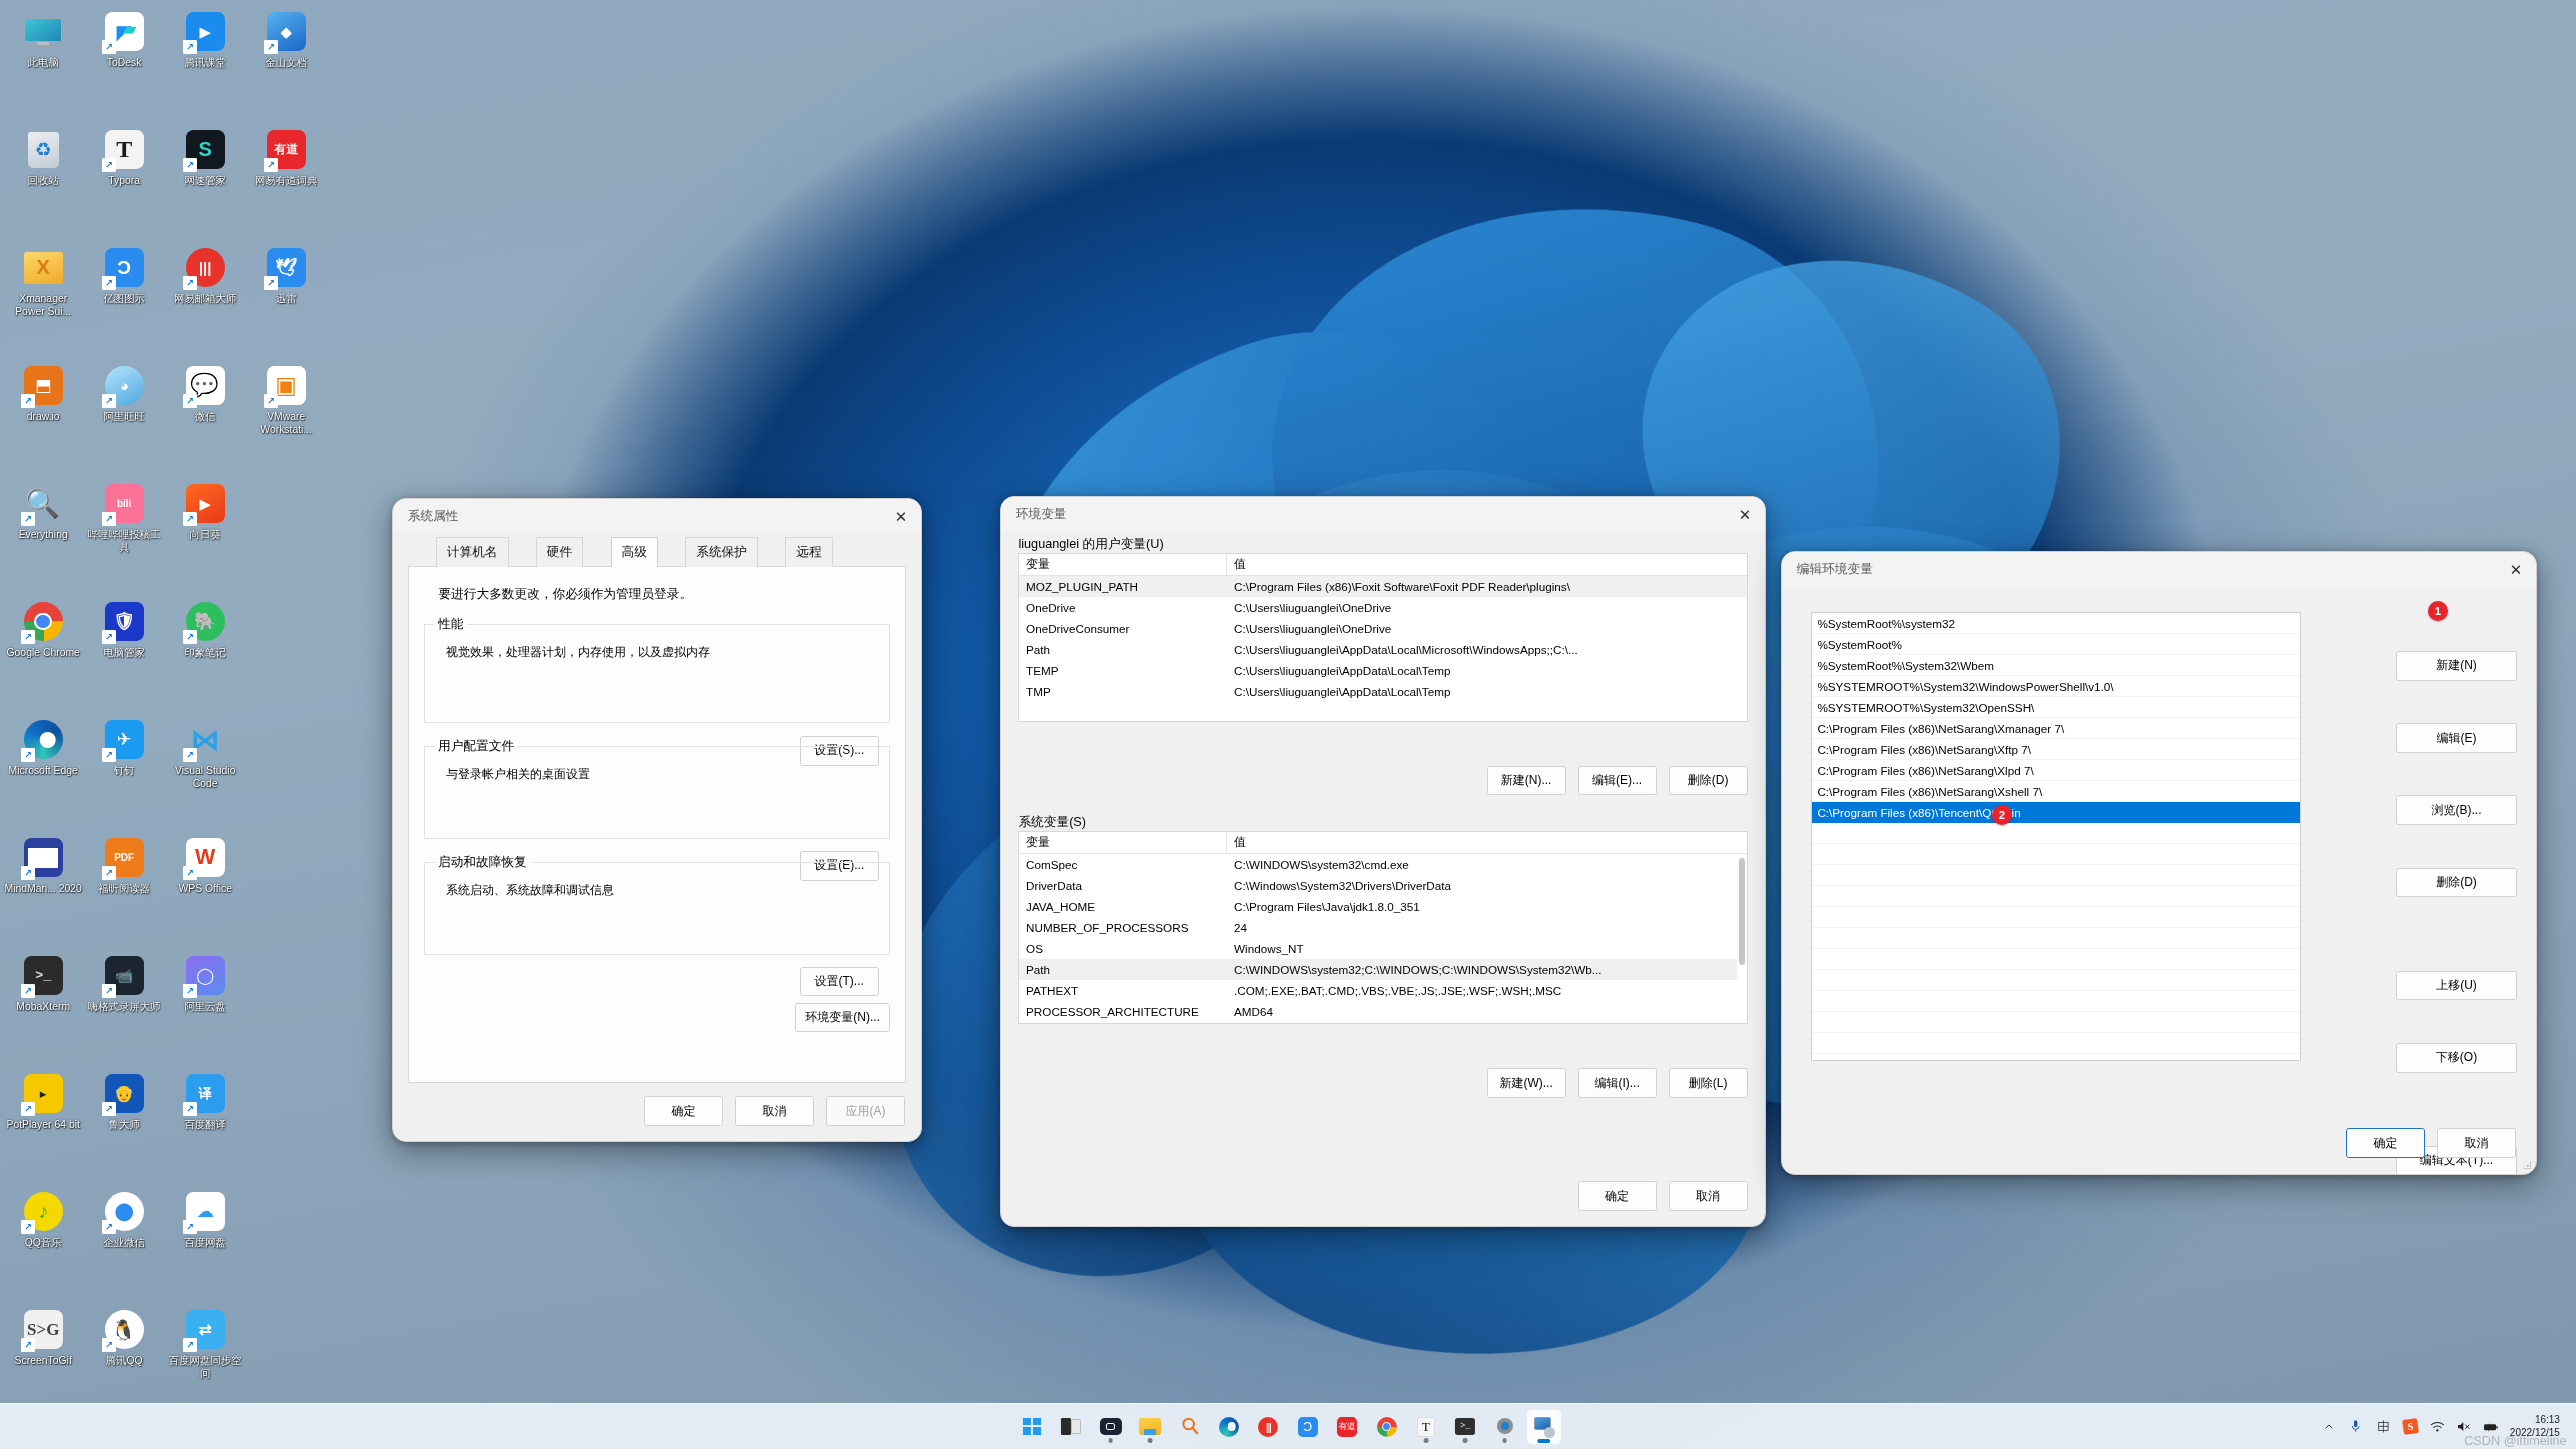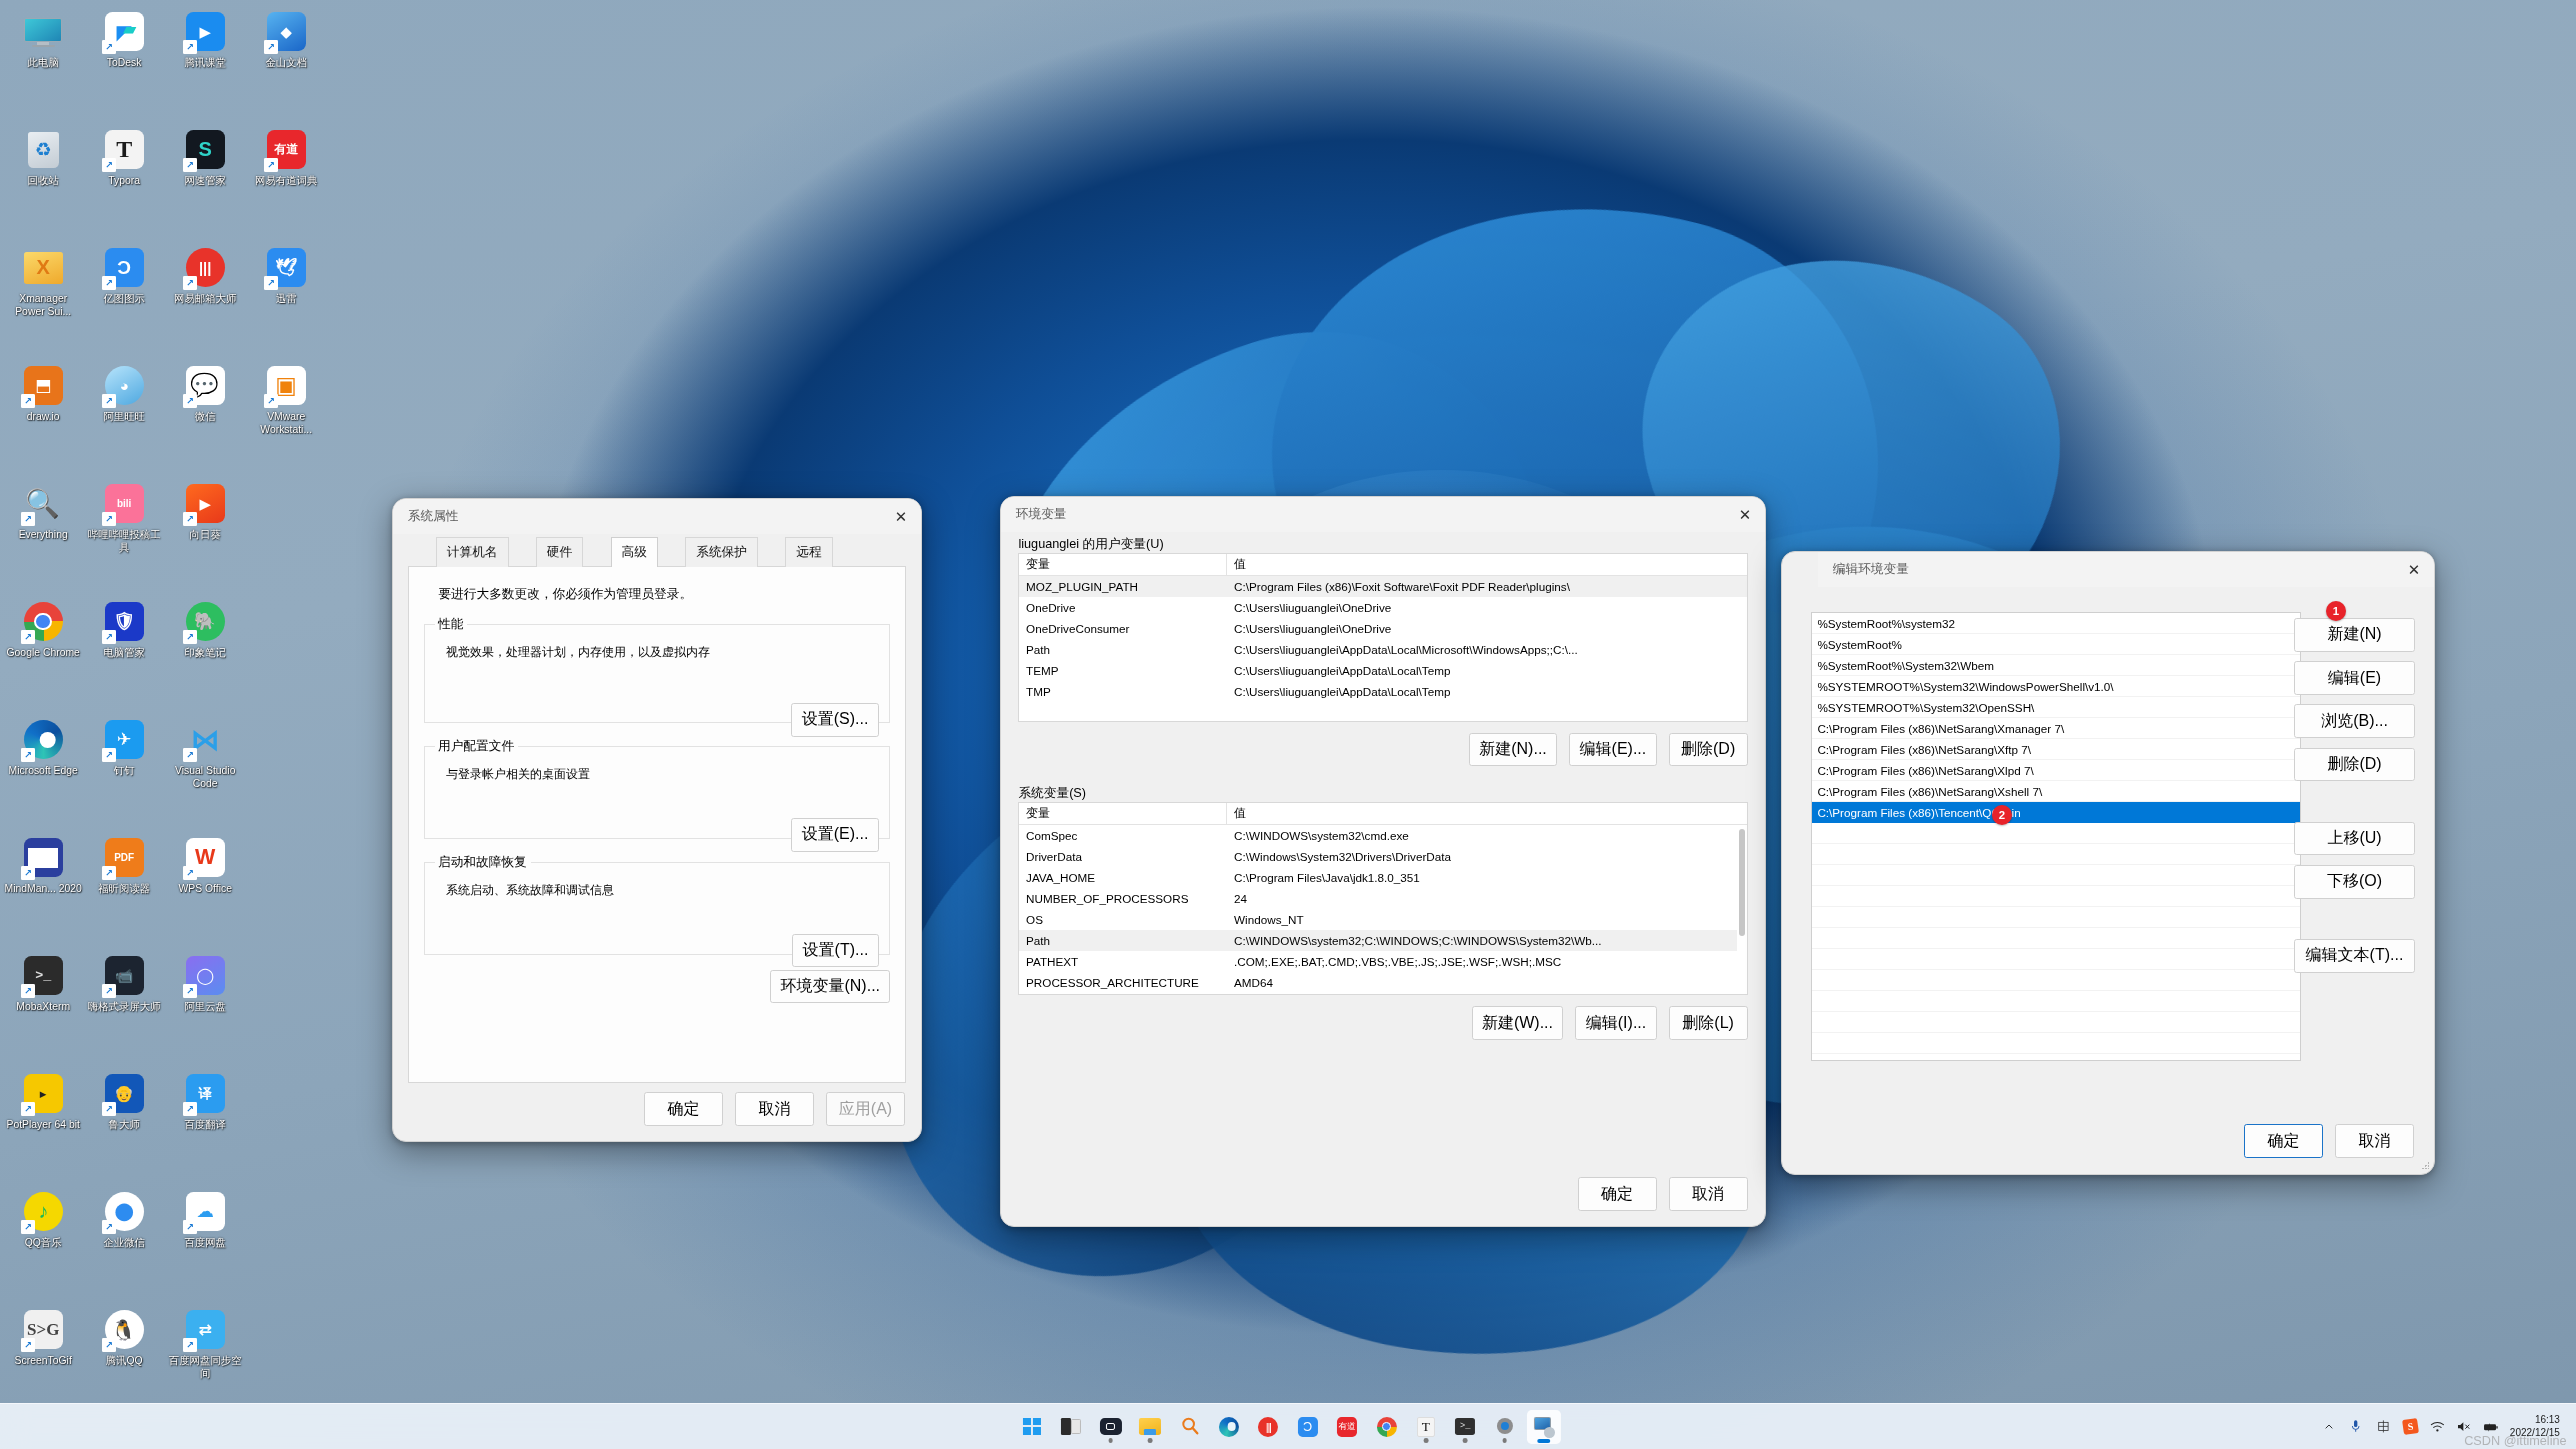--- a/index.html
+++ b/index.html
@@ -150,28 +150,29 @@
   fieldset.grp legend {
     font-size: 12.7px;
     padding: 0 4px 0 2.7px;
     color: #000;
   }
   .grp-desc { font-size: 12px; margin: 5.4px 0 0 10.7px; }
   .grp-btnrow { display: flex; justify-content: flex-end; margin-top: 9.4px; }
 
   button.b {
     font-family: "Liberation Sans", "DejaVu Sans", sans-serif;
-    font-size: 16px;
+    font-size: 12px;
     background: #fdfdfd;
     border: 0.7px solid #d0d0d0;
     border-radius: 2.7px;
     padding: 5.4px 9.4px;
     min-width: 79px;
     color: #000;
     cursor: default;
+    margin-top: 33px;
   }
   button.b.disabled { color: #a0a0a0; background: #fafafa; }
   button.b.primary { border: 1px solid #1a73c8; }
   button.b.wide { min-width: 94px; }
 
   
   .lvbox {
     border: 0.7px solid #d8d8d8;
     background: #fff;
     overflow: hidden;
@@ -763,21 +764,21 @@
         </div>
       </fieldset>
     </div>
 
     <div style="position:absolute;right:17.4px;bottom:14.8px;display:flex;gap:12px;">
       <button class="b">确定</button>
       <button class="b">取消</button>
     </div>
   </div>
 
-  <div class="win" id="win-editenv" style="left:1781px; top:551px; width:654px; height:624px;padding-left:36px;">
+  <div class="win" id="win-editenv" style="left:1781px; top:551px; width:756px; height:624px;">
     <div class="titlebar">
       <span class="ttl">编辑环境变量</span>
       <div class="closebtn">✕</div>
     </div>
 
     <div style="position:absolute;left:29px;top:60px;width:490px;height:449px;">
       <div class="simplelist" id="env-entry-list">
           <div class="slrow">
             <span>%SystemRoot%\system32</span>
           </div>

